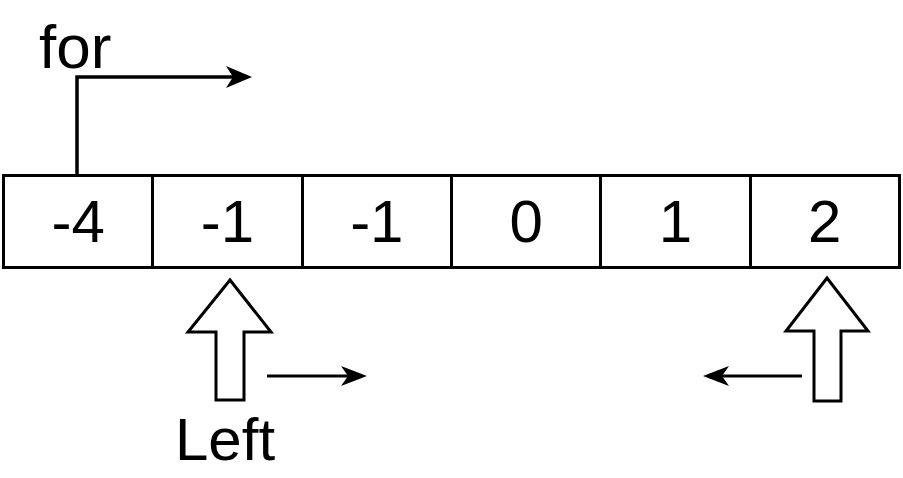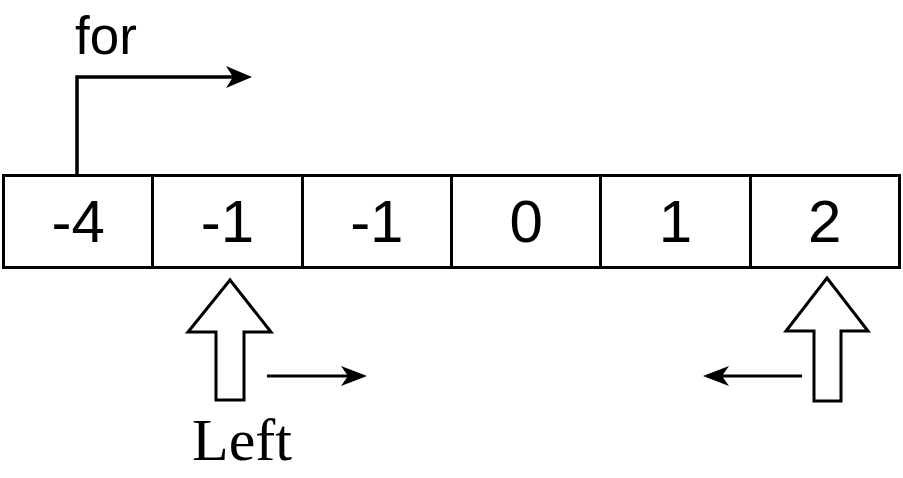--- a/index.html
+++ b/index.html
@@ -19,45 +19,43 @@
     width: 903px; height: 478px;
     pointer-events: none;
   }
   .label {
     position: absolute;
     line-height: 1;
     color: #000000;
     white-space: nowrap;
   }
   .for-label {
-    left: 39px; top: 9px;
-    font-size: 53px;
-    margin-left: 36px;
+    left: 39px; top: 16px;
+    font-size: 62px;
   }
   .array-box {
     position: absolute;
     left: 2px; top: 174px;
     width: 899px; height: 95px;
     border: 3px solid #000000;
     display: flex;
     background: #ffffff;
   }
   .array-cell {
     flex: 1 1 0;
     display: flex;
     align-items: center;
     justify-content: center;
     font-size: 60px;
     border-left: 3px solid #000000;
   }
   .array-cell:first-child { border-left: none; }
   .left-label {
-    left: 192px; top: 410px;
+    left: 175px; top: 410px;
     font-size: 60px;
-    font-family: Liberation Serif, serif;
   }
   .right-label {
     left: 751px; top: 410px;
     font-size: 60px;
   }
 </style>
 </head>
 <body>
 
 <div class="canvas">

